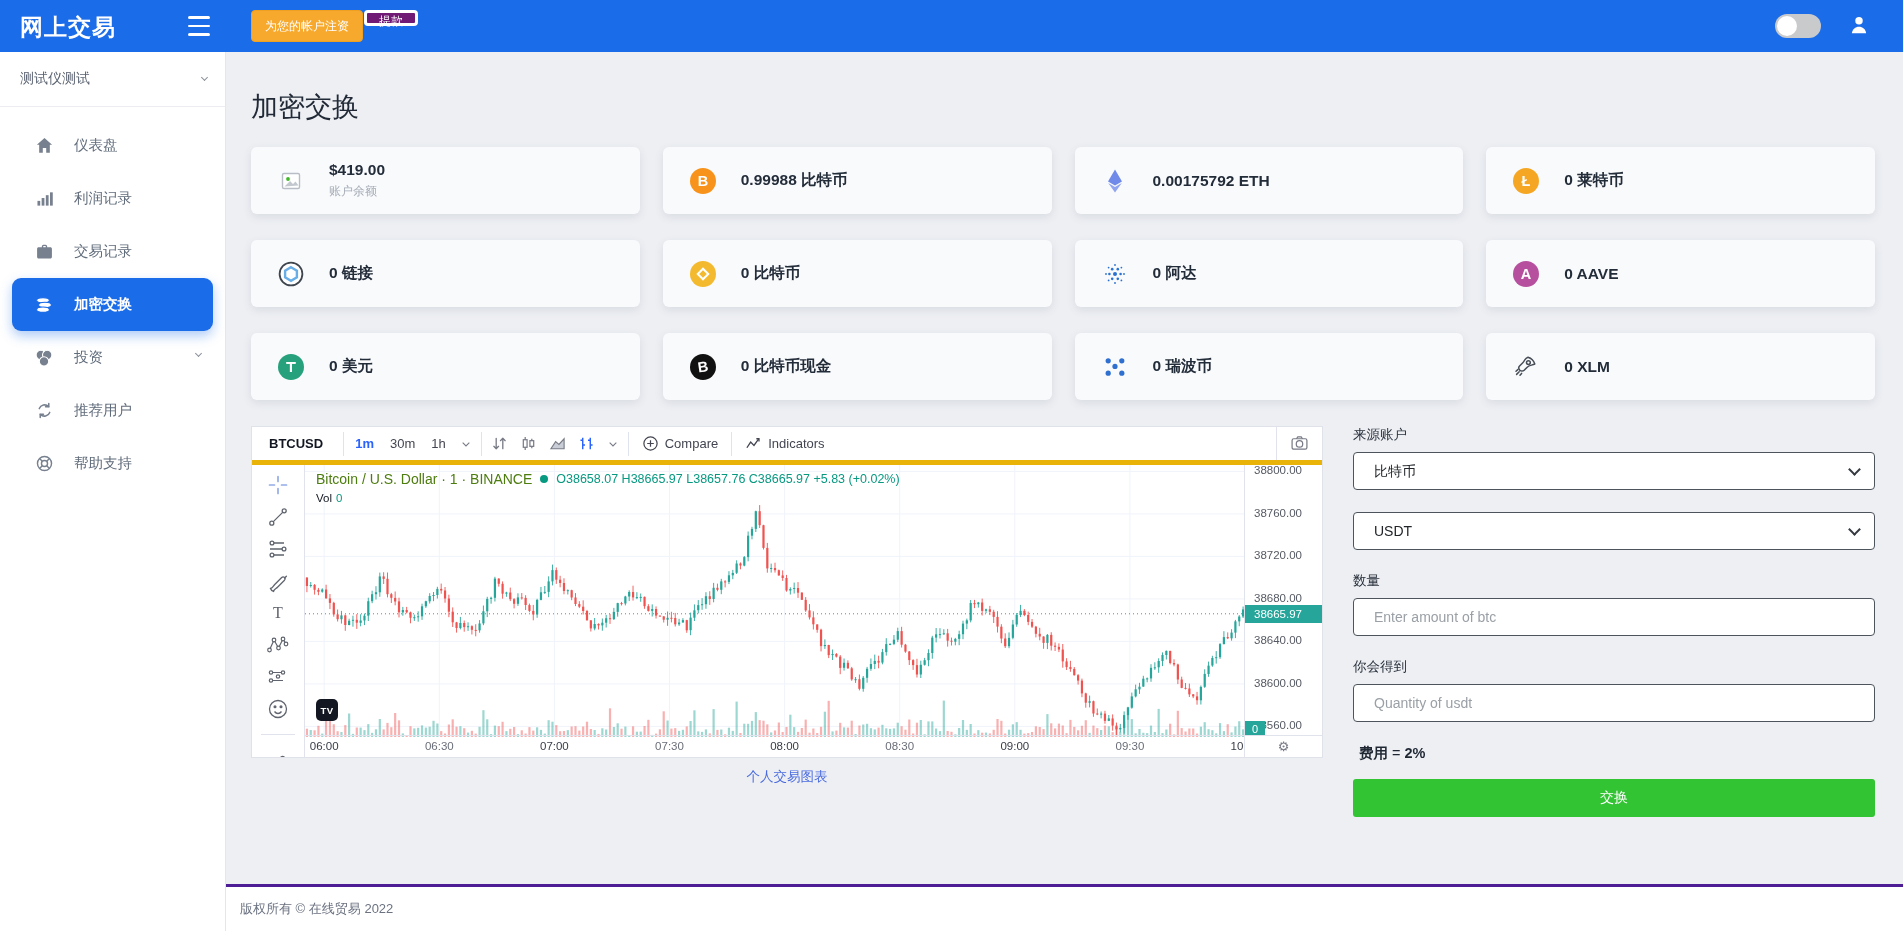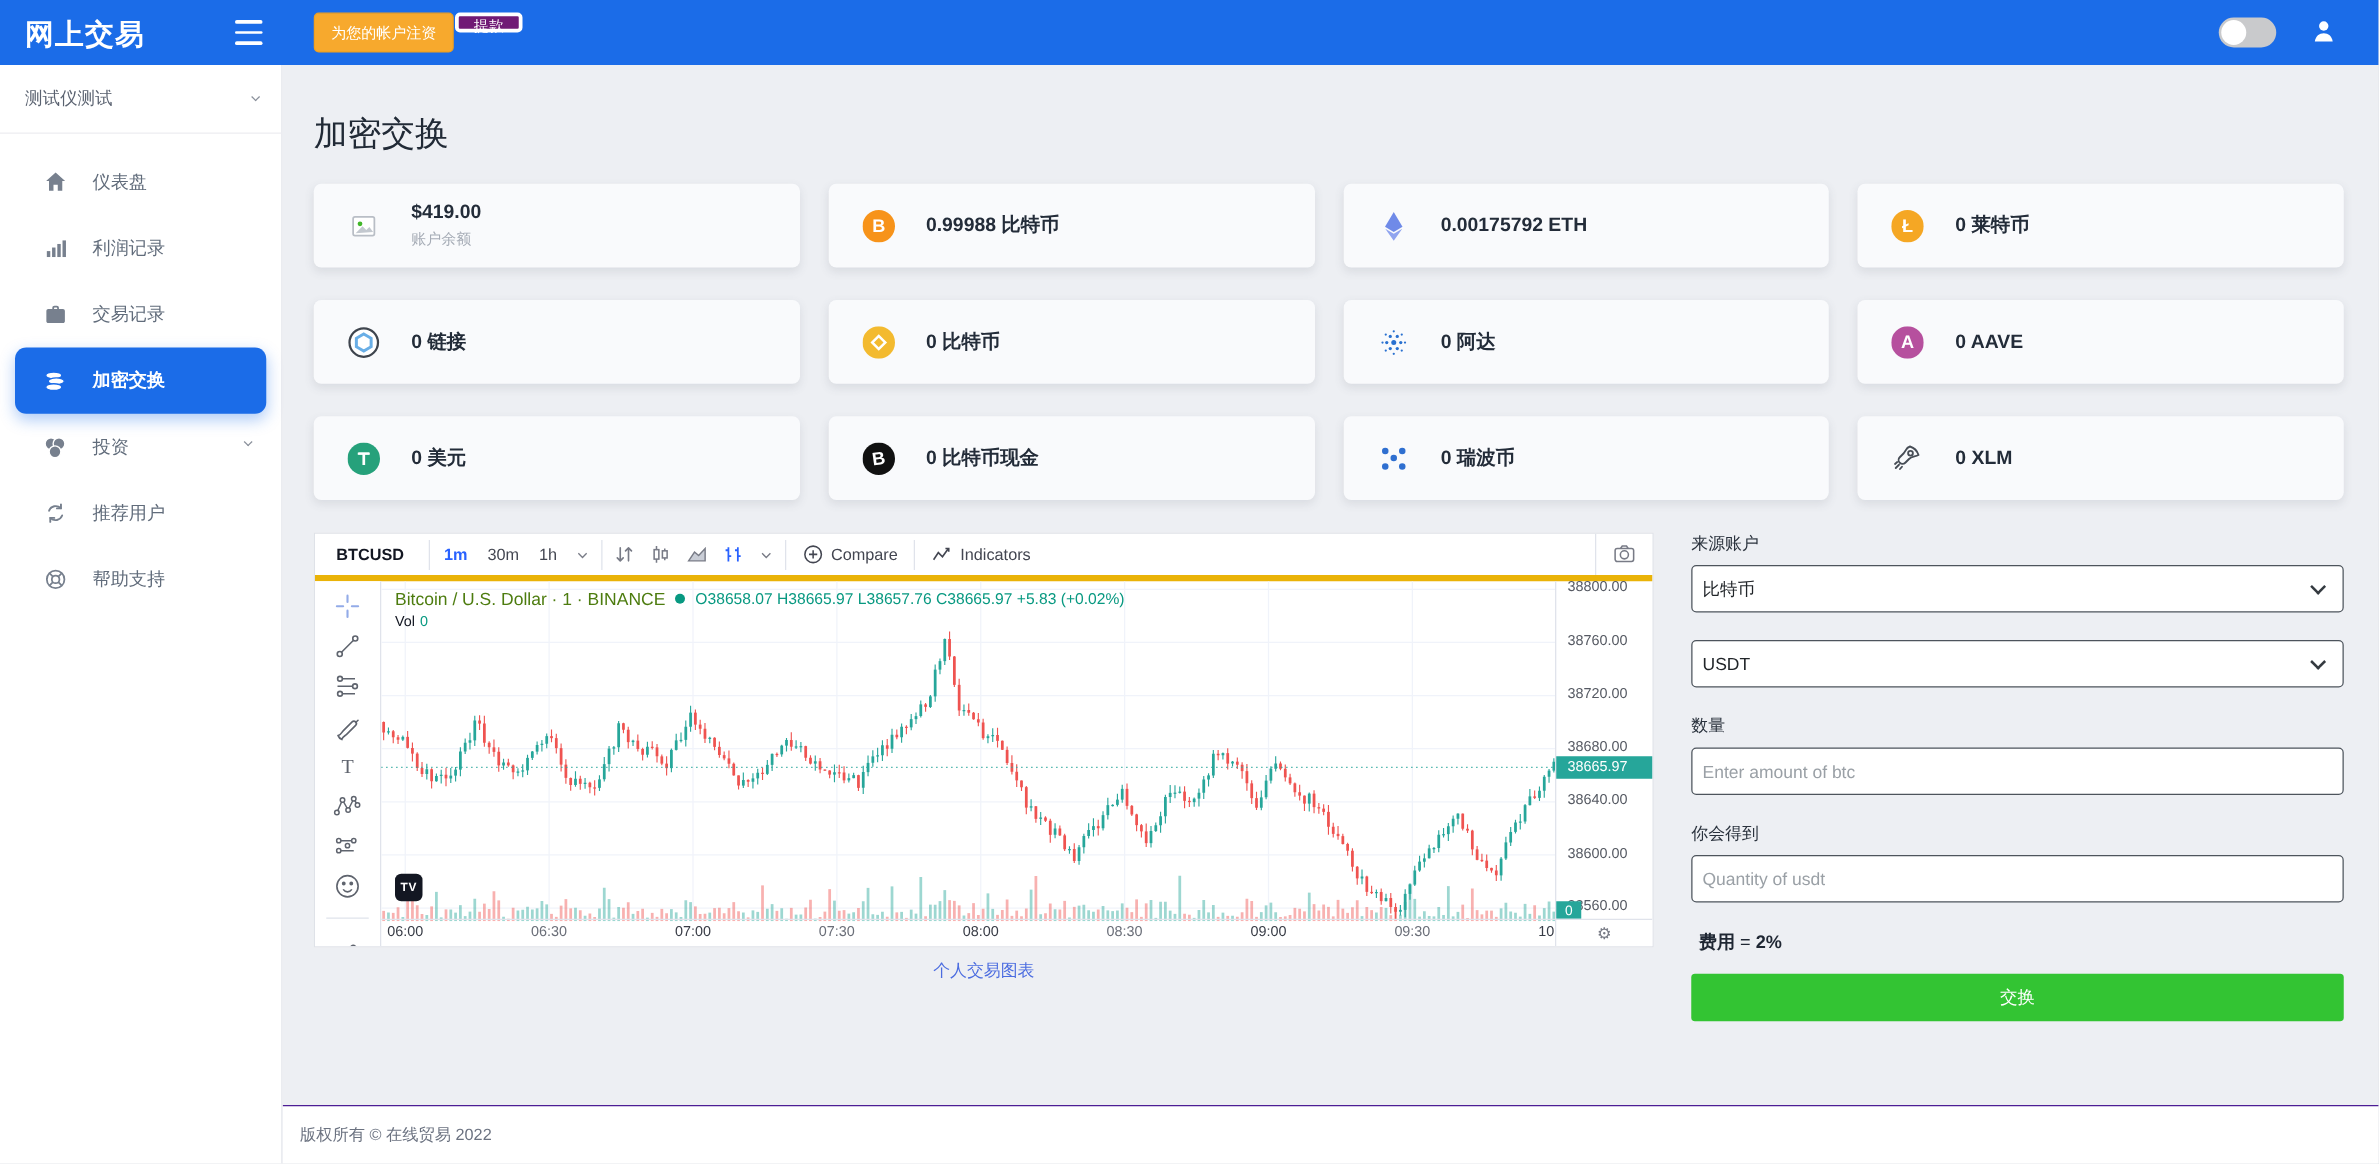--- a/index.html
+++ b/index.html
@@ -70,29 +70,29 @@
 .vtag{position:absolute;left:0;width:20px;height:15px;background:#26a69a;color:#fff;display:flex;align-items:center;justify-content:center;font-size:11px}
 .taxis{position:absolute;left:53px;right:78px;bottom:0;height:22px;border-top:1px solid #e0e3eb;font-size:11.5px;color:#6a6e78;cursor:ew-resize}
 .tl{position:absolute;top:4px;width:46px;text-align:center;margin-left:-23px}
 .tl.hour{color:#383c46}
 .corner{position:absolute;right:0;bottom:0;width:78px;height:22px;border-top:1px solid #e0e3eb;border-left:1px solid #e0e3eb;display:flex;align-items:center;justify-content:center;color:#787b86;font-size:13px;cursor:pointer;background:#fff}
 
 
 .form-col{width:522px}
 .f-label{font-size:13.5px;color:#2a323d;margin-bottom:8px}
 .f-field{position:relative;margin-bottom:22px}
-.f-select,.f-input{width:100%;height:38px;border:1px solid #4d545c;border-radius:4px;background:#fff;font-size:14px;color:#212529;padding:0 8px;appearance:none;-webkit-appearance:none;font-family:inherit;outline:none}
+.f-select,.f-input{width:100%;height:38px;border:1px solid #4d545c;border-radius:4px;background:#fff;font-size:14px;color:#212529;padding:0 20px;appearance:none;-webkit-appearance:none;font-family:inherit;outline:none}
 .f-input::placeholder{color:#9aa0a6}
 .sel-caret{position:absolute;right:16px;top:13px;width:9px;height:9px;border-right:2px solid #343a40;border-bottom:2px solid #343a40;transform:rotate(45deg);pointer-events:none}
 .fee{font-size:14.5px;color:#1f2733;margin:2px 0 16px 6px}
 .fee b{font-weight:700}
 .btn-swap{width:100%;height:38px;background:#33c433;border:none;border-radius:3px;color:#fff;font-size:14px;cursor:pointer;font-family:inherit}
 
 
-.footer{position:absolute;left:226px;right:0;bottom:0;height:47px;background:#fff;border-top:1px solid #4c1d95;display:flex;align-items:center;padding-left:14px;color:#6b7280;font-size:13px;z-index:10}
+.footer{position:absolute;left:226px;right:0;bottom:0;height:47px;background:#fff;border-top:3px solid #4c1d95;display:flex;align-items:center;padding-left:14px;color:#6b7280;font-size:13px;z-index:10}
 </style>
 </head>
 <body>
 
 <div id="app">
 
   <div class="topbar">
     <div class="brand">网上交易</div>
     <div class="hamburger">
         <span></span>

